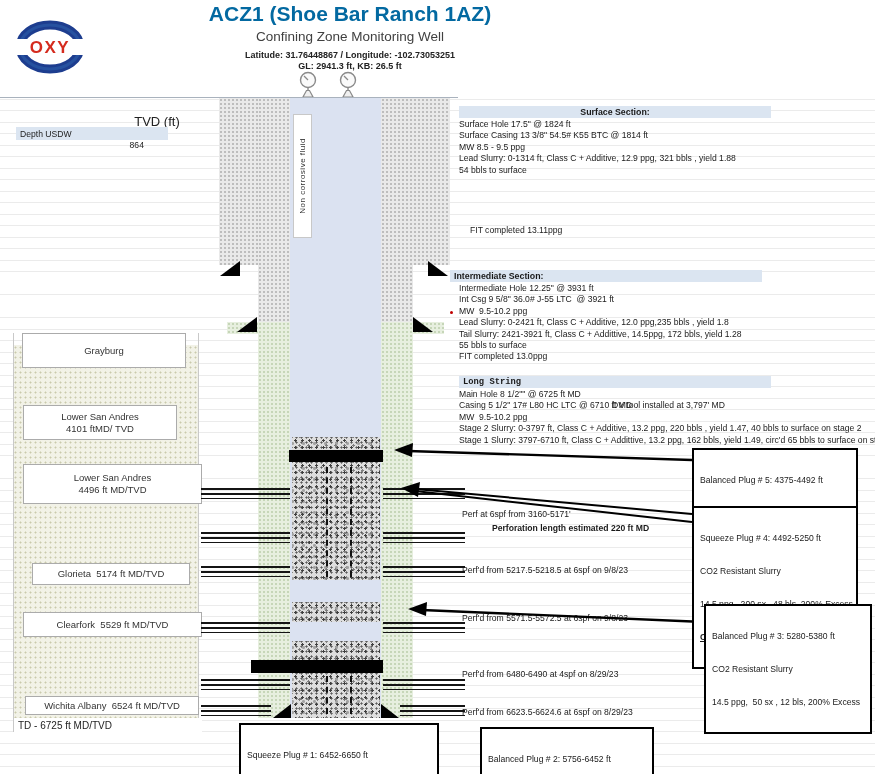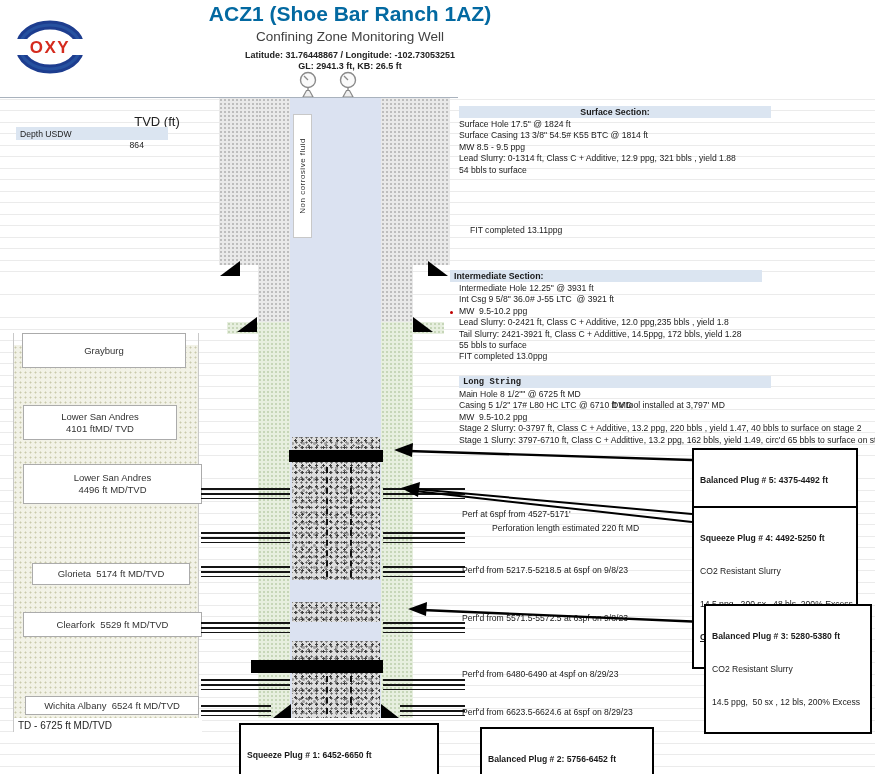--- a/index.html
+++ b/index.html
@@ -22,21 +22,21 @@
   .bluecol{background:#dbe2f1;}
   .blackband{background:#000;}
   
   .title{font-size:21px;font-weight:bold;color:#0369a1;}
   .subtitle{font-size:13.5px;color:#404040;}
   .coordline{font-size:9px;font-weight:bold;color:#222;}
   .secthead{font-size:8.8px;font-weight:bold;color:#1a1a1a;background:#dbe5f1;padding:1px 4px;width:304px;white-space:pre;z-index:2;}
   .rline{font-size:8.6px;line-height:11.4px;white-space:pre;z-index:2;}
   .note{font-size:8.6px;white-space:pre;z-index:2;}
   .box{background:#fff;border:2px solid #000;padding:3px 6px 2px 6px;font-size:8.6px;line-height:11px;white-space:pre;z-index:5;}
-  .box .bt{font-weight:bold;}
+  .box .bt{font-weight:normal;}
   .box .bu{font-weight:bold;text-decoration:underline;}
   .formbox{background:#fff;border:1px solid #ababab;font-size:9.5px;color:#333;text-align:center;z-index:2;
            display:flex;flex-direction:column;justify-content:center;line-height:12px;white-space:pre;}
   .tdrow{background:#fff;font-size:10px;color:#222;z-index:2;display:flex;align-items:center;padding-left:4px;white-space:pre;}
   .usdwhead{font-size:13px;font-weight:normal;color:#222;z-index:2;}
   .usdwrow{background:#dbe5f1;font-size:8.6px;color:#222;z-index:2;display:flex;align-items:center;}
   
   .tri-l{width:0;height:0;border-bottom:15px solid #000;border-left:20px solid transparent;z-index:3;}
   .tri-r{width:0;height:0;border-bottom:15px solid #000;border-right:20px solid transparent;z-index:3;}
   .tri-l.sm{border-bottom-width:14px;border-left-width:18px;}
@@ -198,22 +198,22 @@
   <div class="abs secthead" style="left:459px;top:376px;font-family:Liberation Mono, monospace;">Long String</div>
   <div class="abs" style="left:459px;top:389px;z-index:2;">
     <div class="rline">Main Hole 8 1/2"" @ 6725 ft MD</div>
     <div class="rline">Casing 5 1/2" 17# L80 HC LTC @ 6710 ft MD</div>
     <div class="rline">MW  9.5-10.2 ppg</div>
     <div class="rline">Stage 2 Slurry: 0-3797 ft, Class C + Additive, 13.2 ppg, 220 bbls , yield 1.47, 40 bbls to surface on stage 2</div>
     <div class="rline">Stage 1 Slurry: 3797-6710 ft, Class C + Addittive, 13.2 ppg, 162 bbls, yield 1.49, circ'd 65 bbls to surface on stage 1</div>
   </div>
   <div class="abs note" style="left:612px;top:400px;">DV tool installed at 3,797' MD</div>
 
-  <div class="abs note" style="left:462px;top:509px;">Perf at 6spf from 4527-5171'</div>
-  <div class="abs note" style="left:492px;top:523px;">Perforation length estimated 220 ft MD</div>
+  <div class="abs note" style="left:462px;top:509px;">Perf at 6spf from 3160-5171'</div>
+  <div class="abs note" style="left:492px;top:523px;font-weight:bold;">Perforation length estimated 220 ft MD</div>
   <div class="abs note" style="left:462px;top:565px;">Perf'd from 5217.5-5218.5 at 6spf on 9/8/23</div>
   <div class="abs note" style="left:462px;top:613px;">Perf'd from 5571.5-5572.5 at 6spf on 9/8/23</div>
   <div class="abs note" style="left:462px;top:669px;">Perf'd from 6480-6490 at 4spf on 8/29/23</div>
   <div class="abs note" style="left:462px;top:707px;">Perf'd from 6623.5-6624.6 at 6spf on 8/29/23</div>
 
   <svg class="abs" style="left:0;top:0;z-index:4;pointer-events:none;" width="875" height="774">
     <line x1="692" y1="460" x2="408" y2="451" stroke="#000" stroke-width="2.4"></line>
     <polygon points="394,450 413,443 412,457" fill="#000"></polygon>
     <line x1="692" y1="514" x2="415" y2="489" stroke="#000" stroke-width="2"></line>
     <line x1="692" y1="522" x2="415" y2="491" stroke="#000" stroke-width="2"></line>

